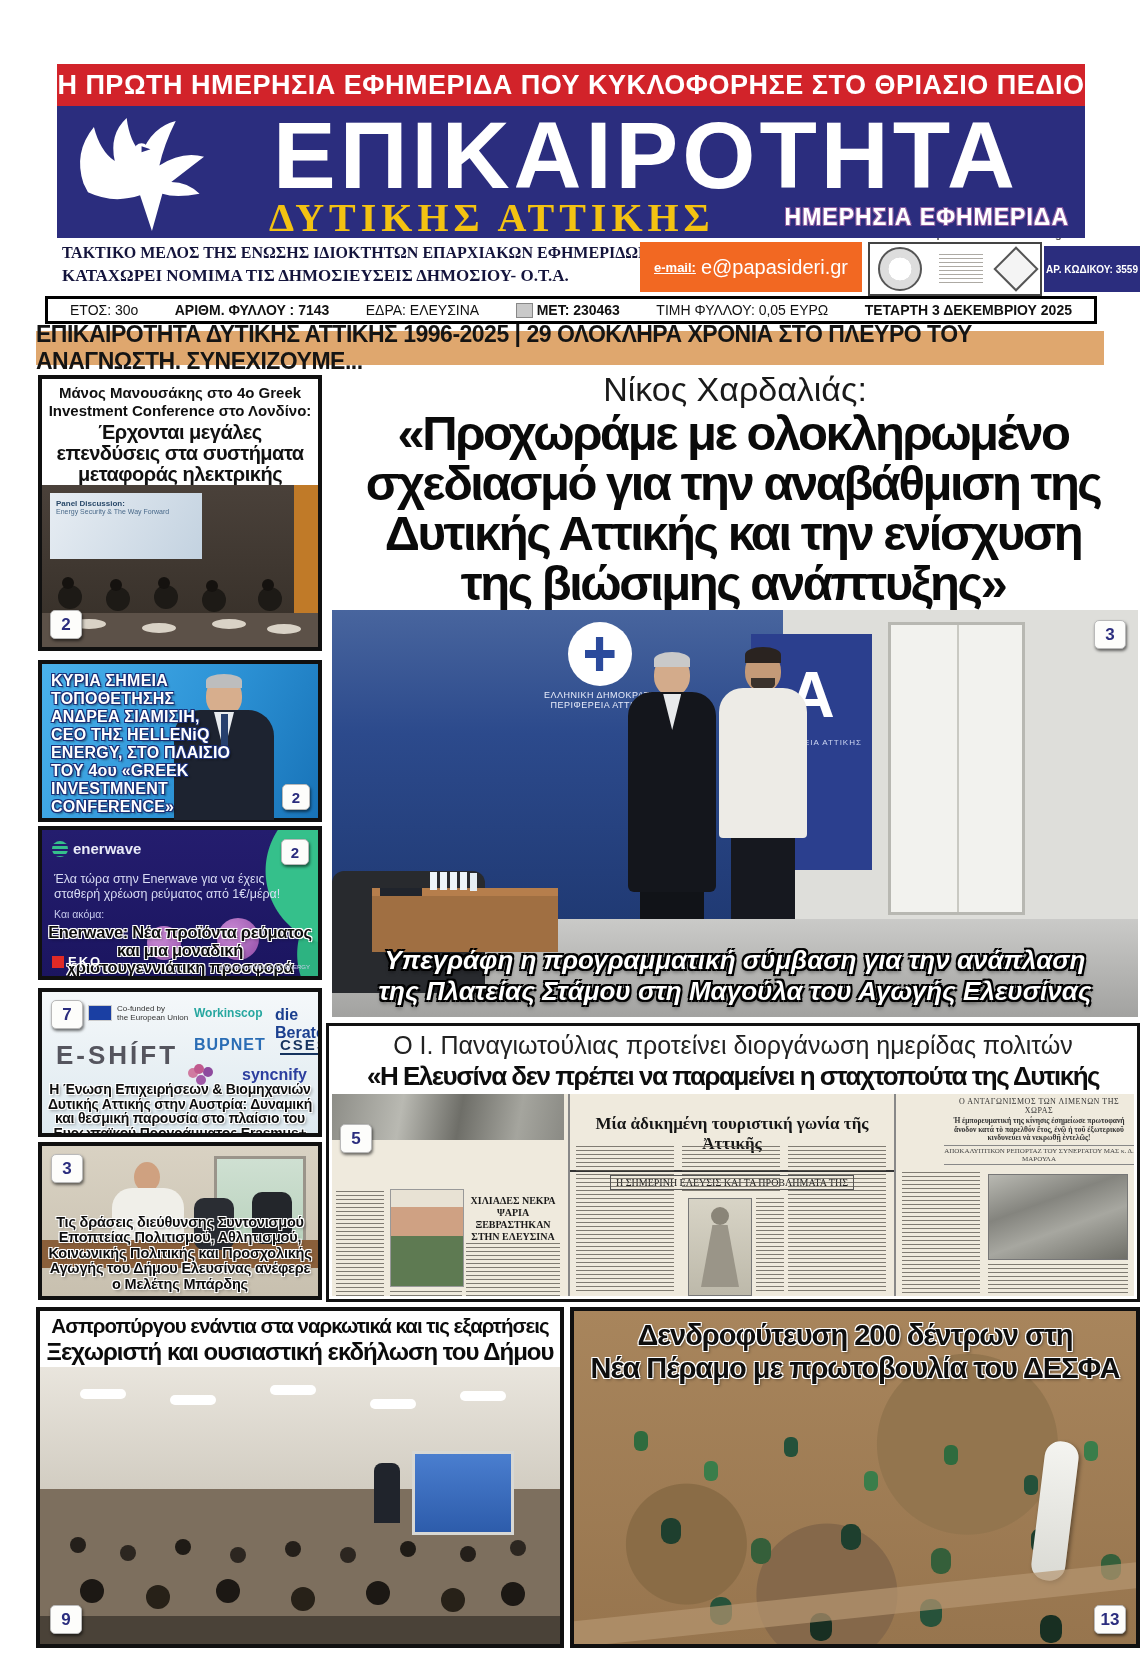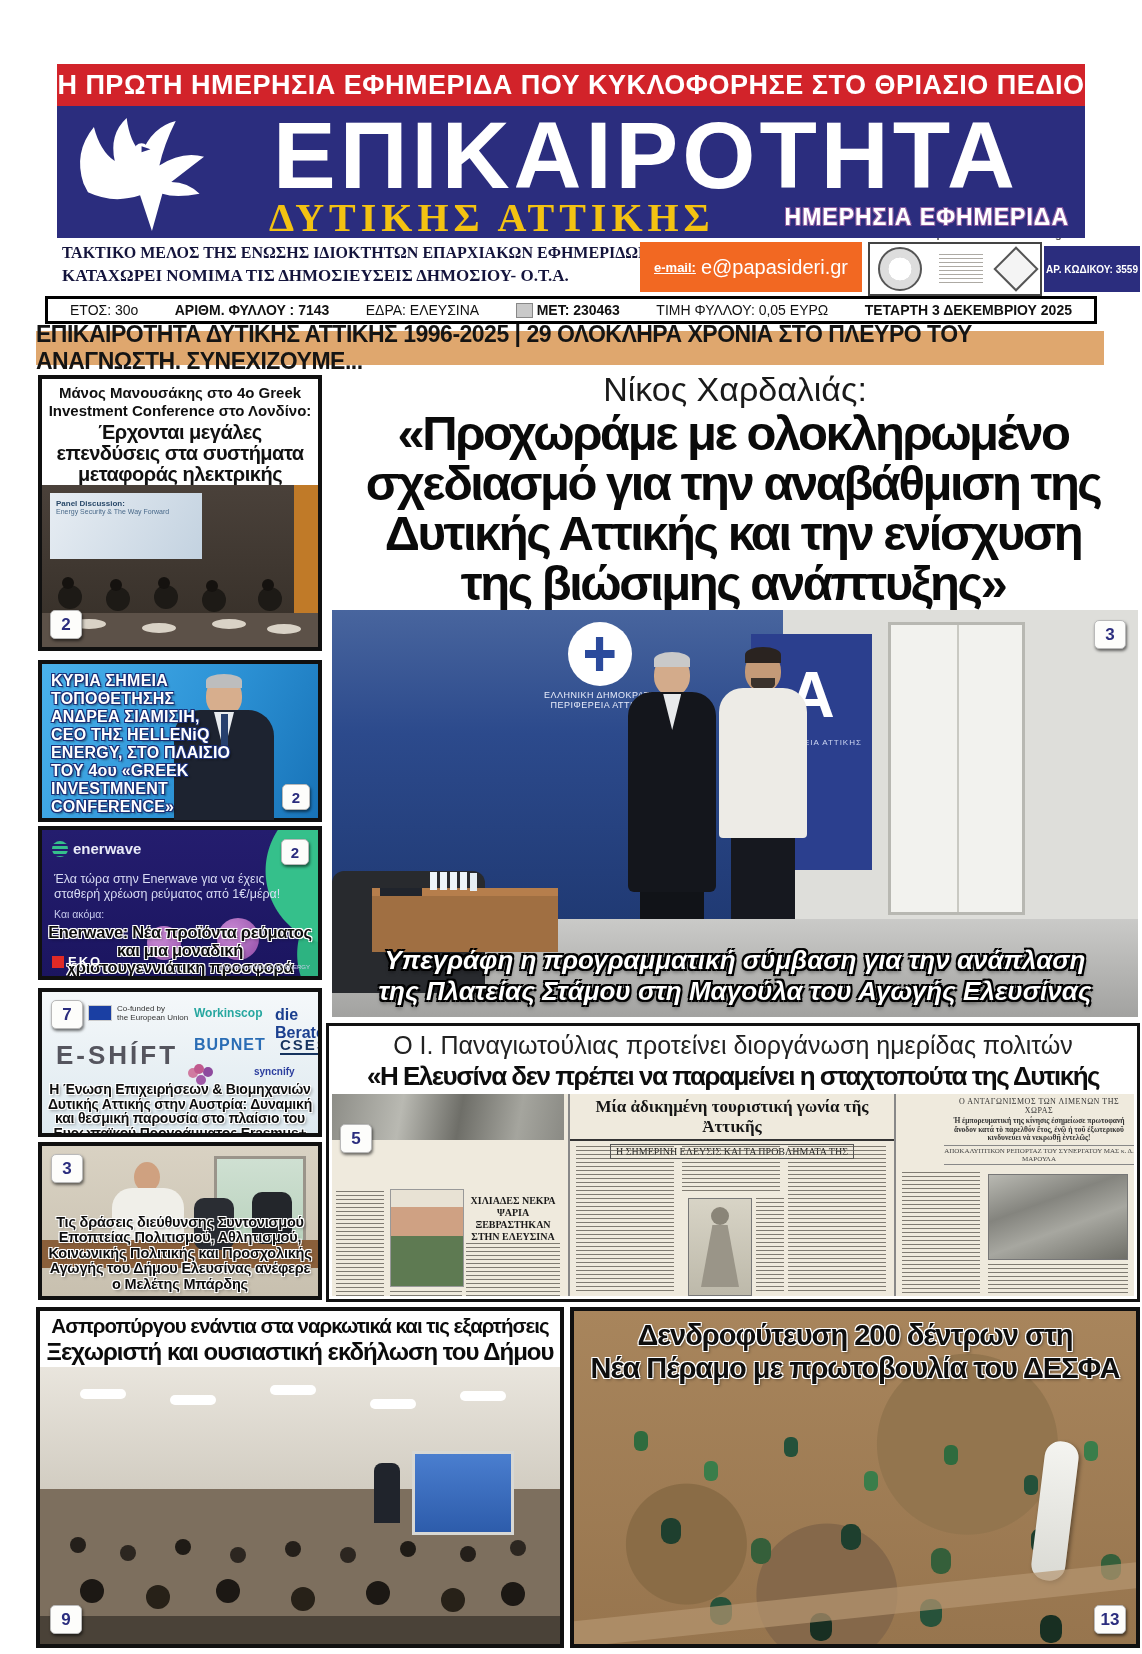--- a/index.html
+++ b/index.html
@@ -154,21 +154,21 @@
         <div>Co-funded by</div>
         <div>the European Union</div>
       </span>
     </div>
     <div class="abs b" style="left:152px;top:14px;font-size:12px;color:#27a7a0;">Workinscop</div>
     <div class="abs b" style="left:233px;top:14px;font-size:16px;color:#1b3f8f;">die Berater</div>
     <div class="abs" style="left:14px;top:48px;font-size:26px;font-weight:900;color:#55555e;letter-spacing:3px;">E-SHÍFT</div>
     <div class="abs" style="left:152px;top:44px;font-size:16px;font-weight:900;color:#2a6db5;letter-spacing:1px;">BUPNET</div>
     <div class="abs" style="left:238px;top:44px;font-size:15px;font-weight:900;color:#16335e;letter-spacing:2px;border-bottom:2px solid #16335e;">CSES</div>
     <span class="abs" style="left:152px;top:72px;width:10px;height:10px;border-radius:50%;background:#c05a8e;box-shadow:9px 3px 0 #8e4a9e,-6px 4px 0 #d07aa0,2px 11px 0 #a05aa8;"></span>
-    <div class="abs b" style="left:212px;top:74px;font-size:10px;color:#2c3e9e;">syncnify</div>
+    <div class="abs b" style="left:200px;top:74px;font-size:16px;color:#2c3e9e;">syncnify</div>
     <div class="abs ctr ol-dark" style="left:3px;right:3px;top:90px;font-size:14px;font-weight:900;line-height:14.5px;letter-spacing:-.2px;">Η Ένωση Επιχειρήσεων &amp; Βιομηχανιών Δυτικής Αττικής στην Αυστρία: Δυναμική και θεσμική παρουσία στο πλαίσιο του Ευρωπαϊκού Προγράμματος Erasmus+ «E-SHIFT»</div>
   </div>
 
   <div class="abs box-border" style="left:38px;top:1142px;width:284px;height:158px;background:linear-gradient(#d9d2c3,#c8c0af);overflow:hidden;">
     <div class="abs" style="left:172px;top:10px;width:86px;height:84px;background:linear-gradient(#cfe0d2,#b9d2bd);border:3px solid #9a948a;"></div>
     <span class="abs" style="left:92px;top:16px;width:26px;height:30px;border-radius:50%;background:#cfa180;"></span>
     <span class="abs" style="left:70px;top:42px;width:72px;height:56px;border-radius:20px 20px 0 0;background:#f0efe9;"></span>
     <div class="abs" style="left:0;right:0;top:94px;height:28px;background:#8a5f3a;"></div>
     <span class="abs" style="right:26px;top:46px;width:40px;height:52px;border-radius:10px;background:#23262b;box-shadow:-58px 6px 0 #2a2d33;"></span>
     <div class="badge" style="left:9px;top:8px;">3</div>
@@ -239,21 +239,21 @@
       <div class="badge" style="left:8px;top:30px;">5</div>
       <div class="abs clip-bg" style="left:0;top:46px;width:232px;bottom:0;margin-top:45px;">
         <span class="abs fake" style="left:4px;top:6px;width:48px;height:150px;"></span>
         <span class="abs" style="left:58px;top:4px;width:72px;height:96px;background:linear-gradient(#e8e2d4 18%,#cfa183 18% 48%,#5e7a52 48%);border:1px solid #999;"></span>
         <div class="abs ctr serif b" style="left:134px;top:10px;width:94px;font-size:10px;line-height:12px;color:#1a1a1a;">ΧΙΛΙΑΔΕΣ ΝΕΚΡΑ ΨΑΡΙΑ ΞΕΒΡΑΣΤΗΚΑΝ ΣΤΗΝ ΕΛΕΥΣΙΝΑ</div>
         <span class="abs fake" style="left:134px;top:58px;width:94px;height:98px;"></span>
         <span class="abs fake" style="left:58px;top:106px;width:72px;height:52px;"></span>
       </div>
 
       <div class="abs clip-bg" style="left:236px;top:0;width:324px;bottom:0;border-left:2px solid #888;border-right:2px solid #888;">
-        <div class="ctr serif b" style="font-size:17px;color:#151515;margin-top:3px;border-bottom:2px solid #333;padding-bottom:2px;">Μία ἀδικημένη τουριστική γωνία τῆς Ἀττικῆς</div>
+        <div class="ctr serif b" style="font-size:17px;color:#151515;margin-top:20px;border-bottom:2px solid #333;padding-bottom:16px;">Μία ἀδικημένη τουριστική γωνία τῆς Ἀττικῆς</div>
         <div class="ctr serif" style="font-size:10px;color:#222;border:1px solid #555;margin:3px 40px 0;padding:1px 0;">Η ΣΗΜΕΡΙΝΗ ΕΛΕΥΣΙΣ ΚΑΙ ΤΑ ΠΡΟΒΛΗΜΑΤΑ ΤΗΣ</div>
         <span class="abs fake" style="left:6px;top:52px;width:98px;height:148px;"></span>
         <span class="abs fake" style="left:112px;top:52px;width:98px;height:48px;"></span>
         <span class="abs fake" style="left:218px;top:52px;width:98px;height:148px;"></span>
         <span class="abs" style="left:118px;top:104px;width:62px;height:96px;background:linear-gradient(#d8d4c6,#bdb9aa);border:1px solid #777;">
           <span class="abs" style="left:22px;top:8px;width:18px;height:18px;border-radius:50%;background:#8a8578;"></span>
           <span class="abs" style="left:12px;top:26px;width:38px;height:62px;background:#9a9588;clip-path:polygon(30% 0,70% 0,100% 100%,0 100%);"></span>
         </span>
         <span class="abs fake" style="left:186px;top:104px;width:28px;height:96px;"></span>
       </div>

